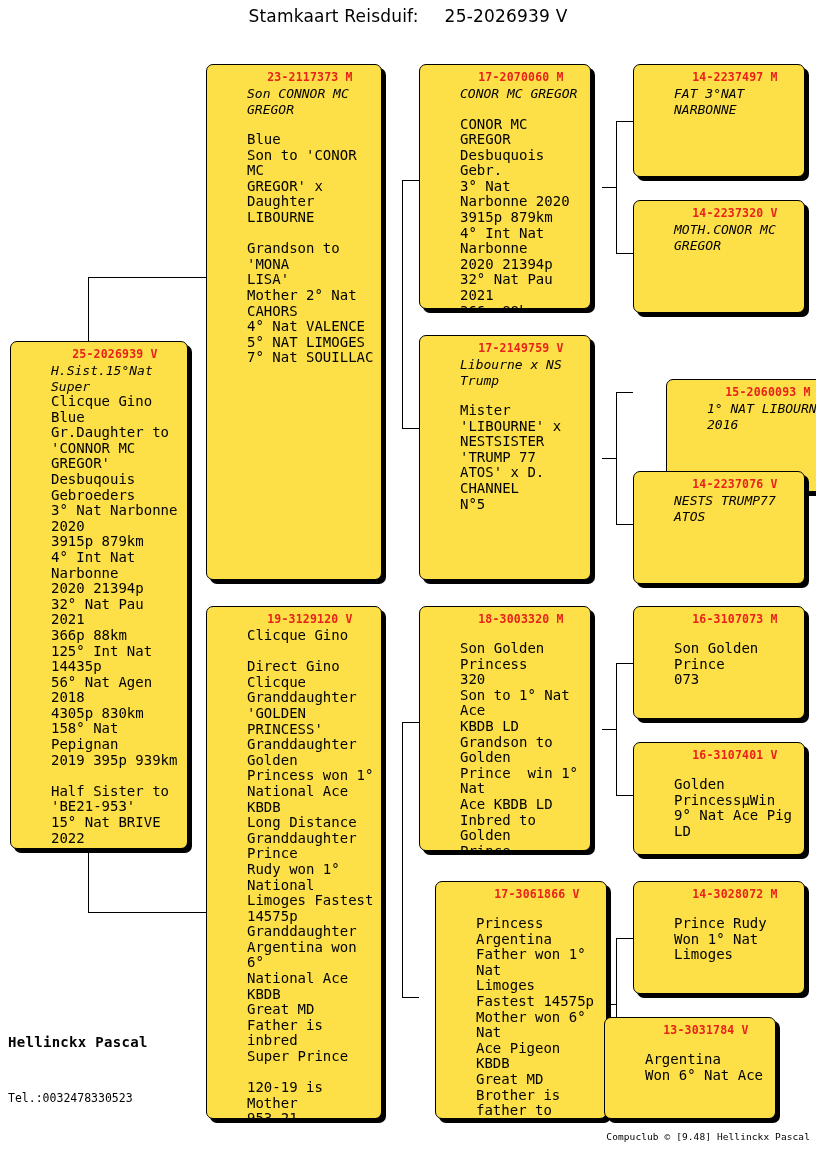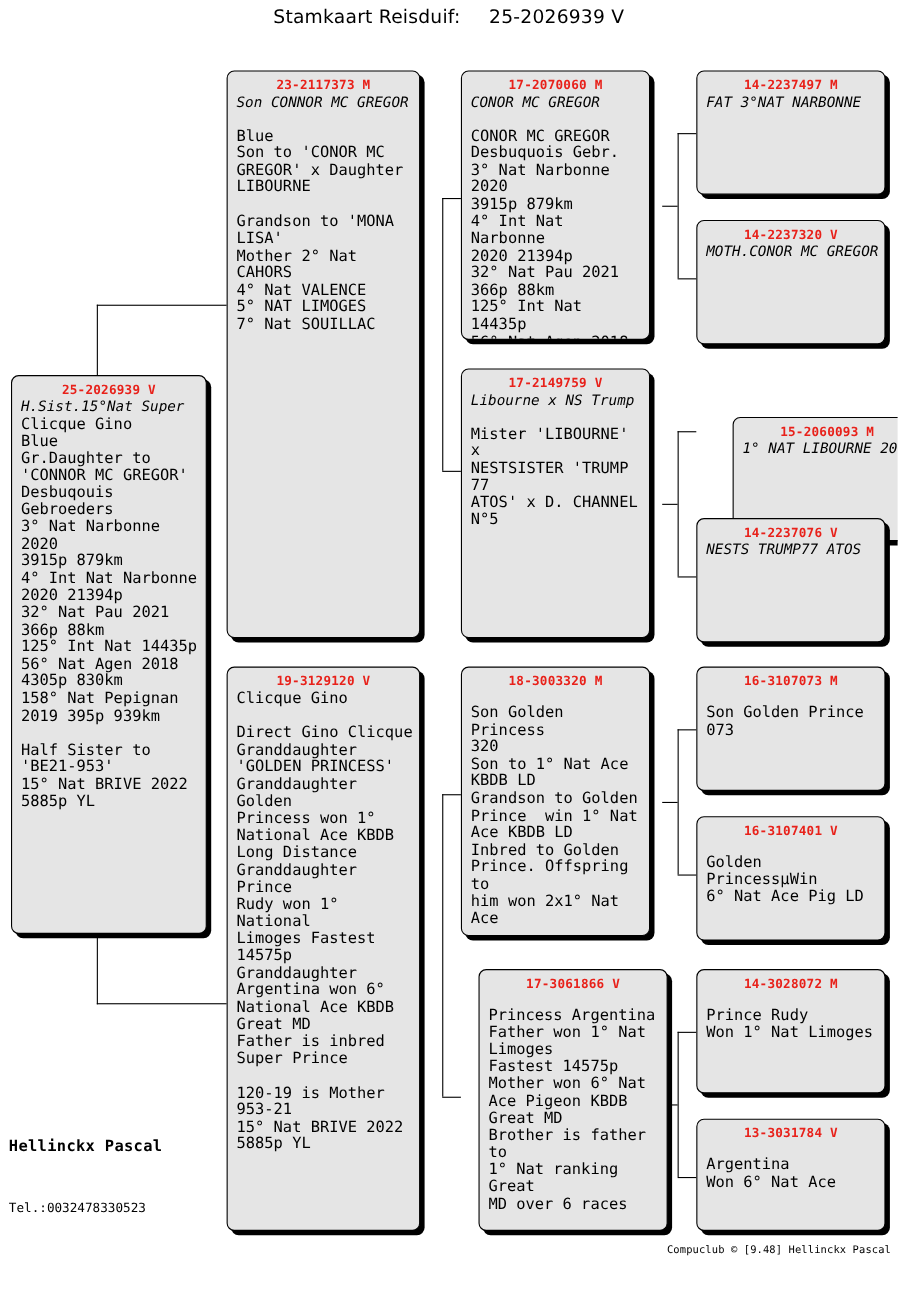--- a/index.html
+++ b/index.html
@@ -26,23 +26,24 @@
     letter-spacing: 0.2px;
   }
   .title .tlabel { margin-right: 26px; text-align: right; }
 
   
   .box {
     position: absolute;
     box-sizing: border-box;
     border: 1px solid #000000;
     border-radius: 7px;
-    background: #e5e5e5;
+    background: #fde047;
     box-shadow: 4px 4px 0 0 #000000;
     overflow: hidden;
+    padding-left: 32px;
   }
   .box .ring {
     display: block;
     text-align: center;
     color: #e8211a;
     font-weight: bold;
     font-size: 11.5px;
     margin-top: 5px;
     letter-spacing: 0.2px;
   }
@@ -290,31 +291,31 @@
   <span class="ring">16-3107073 M</span>
   <span class="nameline"></span>
   <span class="body gap">Son Golden Prince
 073</span>
 </div>
 
 <div class="box" style="left:633px; top:742px; width:172px; height:113px;">
   <span class="ring">16-3107401 V</span>
   <span class="nameline"></span>
   <span class="body gap">Golden PrincessµWin
-6° Nat Ace Pig LD</span>
+9° Nat Ace Pig LD</span>
 </div>
 
 <div class="box" style="left:633px; top:881px; width:172px; height:113px;">
   <span class="ring">14-3028072 M</span>
   <span class="nameline"></span>
   <span class="body gap">Prince Rudy
 Won 1° Nat Limoges</span>
 </div>
 
-<div class="box" style="left:633px; top:1017px; width:172px; height:102px;">
+<div class="box" style="left:604px; top:1017px; width:172px; height:102px;">
   <span class="ring">13-3031784 V</span>
   <span class="nameline"></span>
   <span class="body gap">Argentina
 Won 6° Nat Ace</span>
 </div>
 
 <div class="owner">Hellinckx Pascal</div>
 <div class="tel">Tel.:0032478330523</div>
 <div class="footer">Compuclub © [9.48]  Hellinckx Pascal</div>
 

